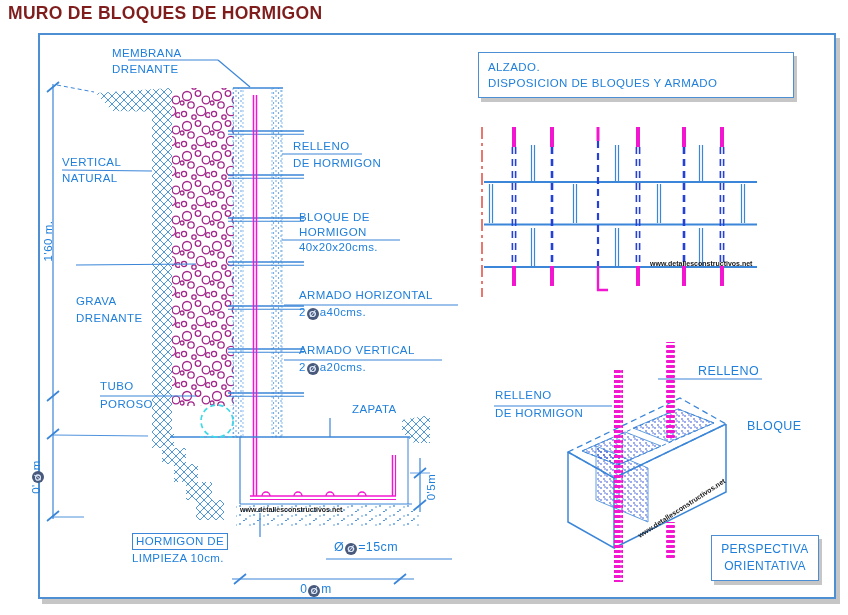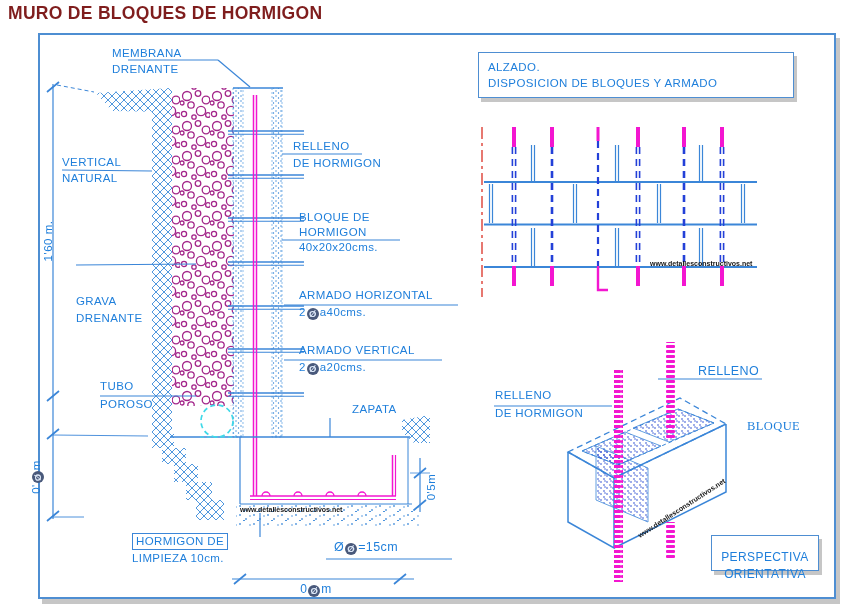--- a/index.html
+++ b/index.html
@@ -22,22 +22,22 @@
         margin:0 1px;vertical-align:-1px;}
   .boxed{display:inline-block;border:1px solid #3b86d8;padding:0 3px 1px 3px;}
   .dim-rot{position:absolute;z-index:3;text-align:center;transform:rotate(-90deg);
            color:#1f7fdb;font-size:11.5px;letter-spacing:.5px;white-space:nowrap;}
   .dim-h{position:absolute;z-index:3;text-align:center;color:#1f7fdb;font-size:12px;
          letter-spacing:.5px;white-space:nowrap;}
   .titlebox{position:absolute;z-index:3;background:#fff;border:1.5px solid #4e8ed2;
             box-shadow:3px 4px 0 #c6c6c6;color:#1f7fdb;}
   .titlebox.alzado{left:478px;top:52px;width:316px;height:46px;padding:6px 0 0 9px;
             font-size:11.5px;line-height:16px;letter-spacing:.4px;box-sizing:border-box;}
-  .titlebox.persp{left:711px;top:535px;width:108px;height:36px;text-align:center;
-            font-size:12px;line-height:17px;letter-spacing:.4px;padding-top:13px;box-sizing:border-box;}
+  .titlebox.persp{left:711px;top:535px;width:108px;height:46px;text-align:center;
+            font-size:12px;line-height:17px;letter-spacing:.4px;padding-top:5px;box-sizing:border-box;}
 </style>
 </head>
 <body>
 
 <div class="stage">
 
   <div class="title">MURO DE BLOQUES DE HORMIGON</div>
   <div class="frame"></div>
 
   <svg class="lines" width="848" height="615" viewBox="0 0 848 615">
@@ -323,20 +323,20 @@
     <div>DISPOSICION DE BLOQUES Y ARMADO</div>
   </div>
 
   <div class="lbl" style="left:495px;top:388px;">
     <div>RELLENO</div>
     <div class="l2 gap4">DE HORMIGON</div>
   </div>
 
   <div class="lbl big" style="left:698px;top:364px;">RELLENO</div>
 
-  <div class="lbl big" style="left:747px;top:419px;font-family:Liberation Serif, serif;">BLOQUE</div>
+  <div class="lbl big" style="left:747px;top:419px;">BLOQUE</div>
 
   <div class="titlebox persp">
     <div>PERSPECTIVA</div>
     <div>ORIENTATIVA</div>
   </div>
 
 </div>
 
 </body></html>

